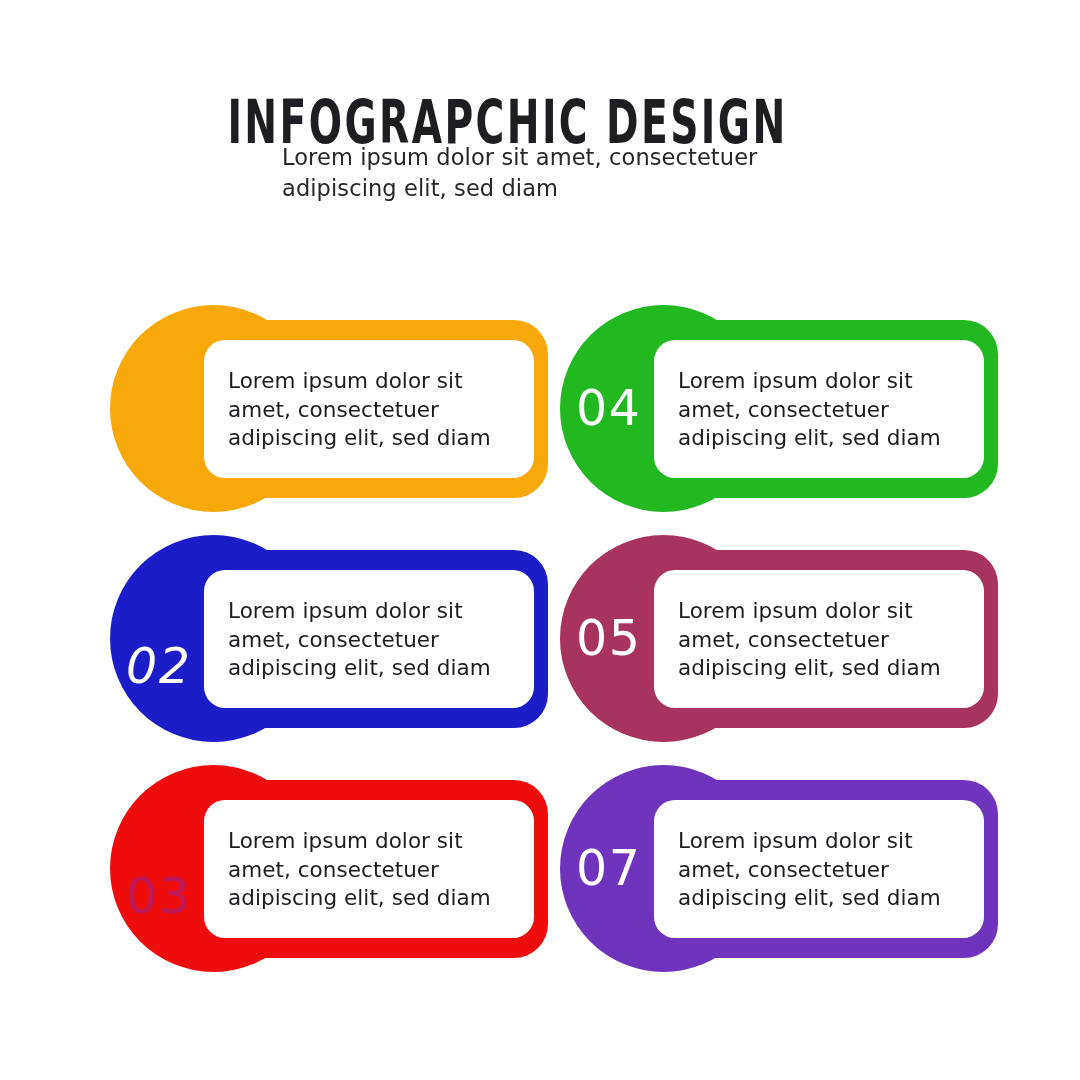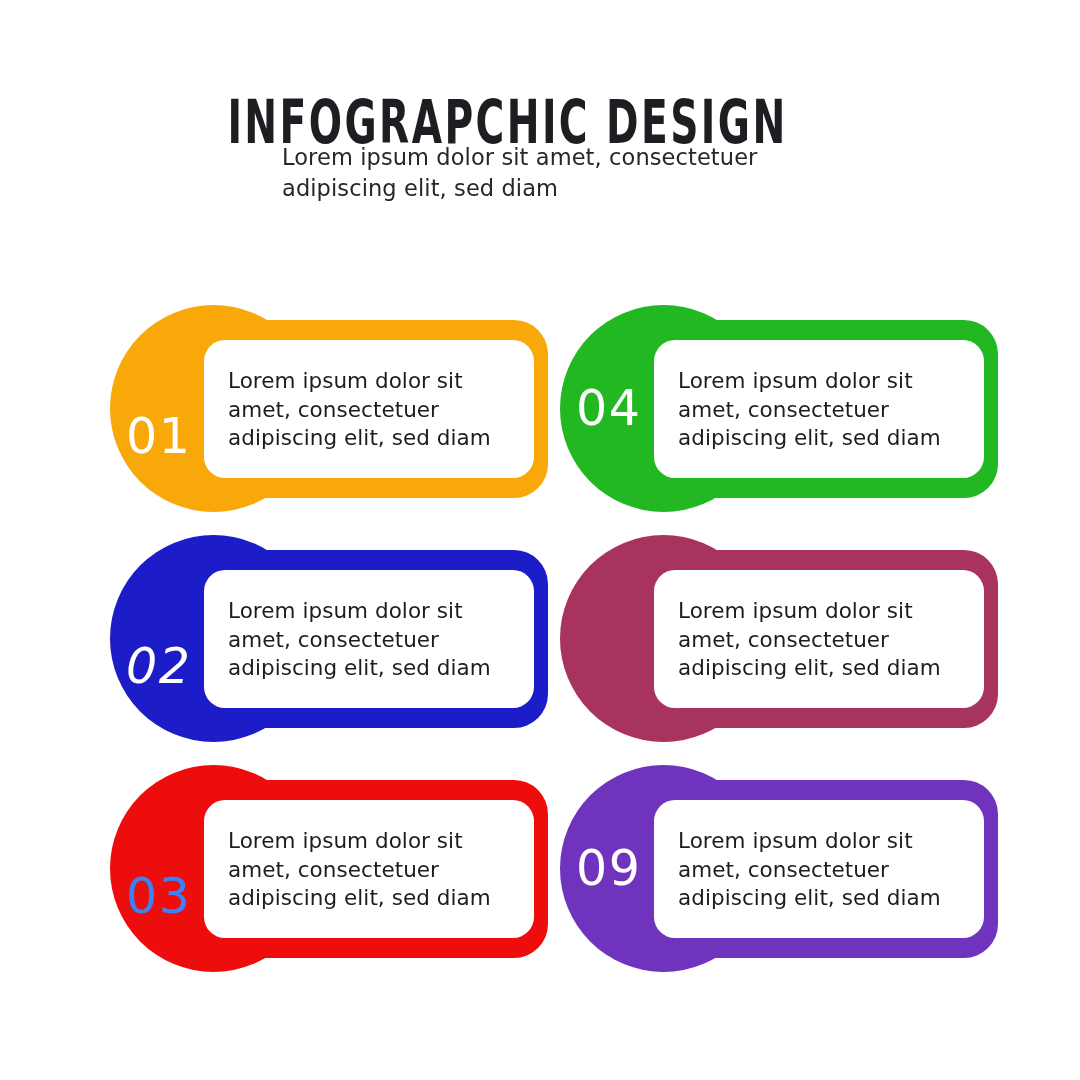--- a/index.html
+++ b/index.html
@@ -136,54 +136,54 @@
   <p id="page-subtitle">Lorem ipsum dolor sit amet, consectetuer adipiscing elit, sed diam</p>
 </div>
 
 <div id="cards">
     <div class="card col-left row-1">
       <div class="card-disc" style="background: rgb(249, 168, 10);"></div>
       <div class="card-bar" style="background: rgb(249, 168, 10);"></div>
       <div class="card-panel" style="background: rgb(255, 255, 255);">
         <div class="card-text" style="color: rgb(28, 28, 34);">Lorem ipsum dolor sit amet, consectetuer adipiscing elit, sed diam</div>
       </div>
-      <div class="card-number" style="color: rgb(255, 255, 255);">01</div>
     </div>
     <div class="card col-left row-2">
       <div class="card-disc" style="background: rgb(28, 28, 200);"></div>
       <div class="card-bar" style="background: rgb(28, 28, 200);"></div>
       <div class="card-panel" style="background: rgb(255, 255, 255);">
         <div class="card-text" style="color: rgb(28, 28, 34);">Lorem ipsum dolor sit amet, consectetuer adipiscing elit, sed diam</div>
       </div>
       <div class="card-number" style="color: rgb(255, 255, 255); font-style: italic;">02</div>
     </div>
     <div class="card col-left row-3">
       <div class="card-disc" style="background: rgb(237, 13, 13);"></div>
       <div class="card-bar" style="background: rgb(237, 13, 13);"></div>
       <div class="card-panel" style="background: rgb(255, 255, 255);">
         <div class="card-text" style="color: rgb(28, 28, 34);">Lorem ipsum dolor sit amet, consectetuer adipiscing elit, sed diam</div>
       </div>
-      <div class="card-number" style="color: #3b82f6;">03</div>
+      <div class="card-number" style="color: #be185d;">03</div>
     </div>
     <div class="card col-right row-1">
       <div class="card-disc" style="background: rgb(34, 184, 34);"></div>
       <div class="card-bar" style="background: rgb(34, 184, 34);"></div>
       <div class="card-panel" style="background: rgb(255, 255, 255);">
         <div class="card-text" style="color: rgb(28, 28, 34);">Lorem ipsum dolor sit amet, consectetuer adipiscing elit, sed diam</div>
       </div>
       <div class="card-number" style="color: rgb(255, 255, 255);">04</div>
     </div>
     <div class="card col-right row-2">
       <div class="card-disc" style="background: rgb(168, 51, 95);"></div>
       <div class="card-bar" style="background: rgb(168, 51, 95);"></div>
       <div class="card-panel" style="background: rgb(255, 255, 255);">
         <div class="card-text" style="color: rgb(28, 28, 34);">Lorem ipsum dolor sit amet, consectetuer adipiscing elit, sed diam</div>
       </div>
+      <div class="card-number" style="color: rgb(255, 255, 255);">05</div>
     </div>
     <div class="card col-right row-3">
       <div class="card-disc" style="background: rgb(112, 51, 190);"></div>
       <div class="card-bar" style="background: rgb(112, 51, 190);"></div>
       <div class="card-panel" style="background: rgb(255, 255, 255);">
         <div class="card-text" style="color: rgb(28, 28, 34);">Lorem ipsum dolor sit amet, consectetuer adipiscing elit, sed diam</div>
       </div>
-      <div class="card-number" style="color: rgb(255, 255, 255);">09</div>
+      <div class="card-number" style="color: rgb(255, 255, 255);">07</div>
     </div>
   </div>
 
 </body></html>

